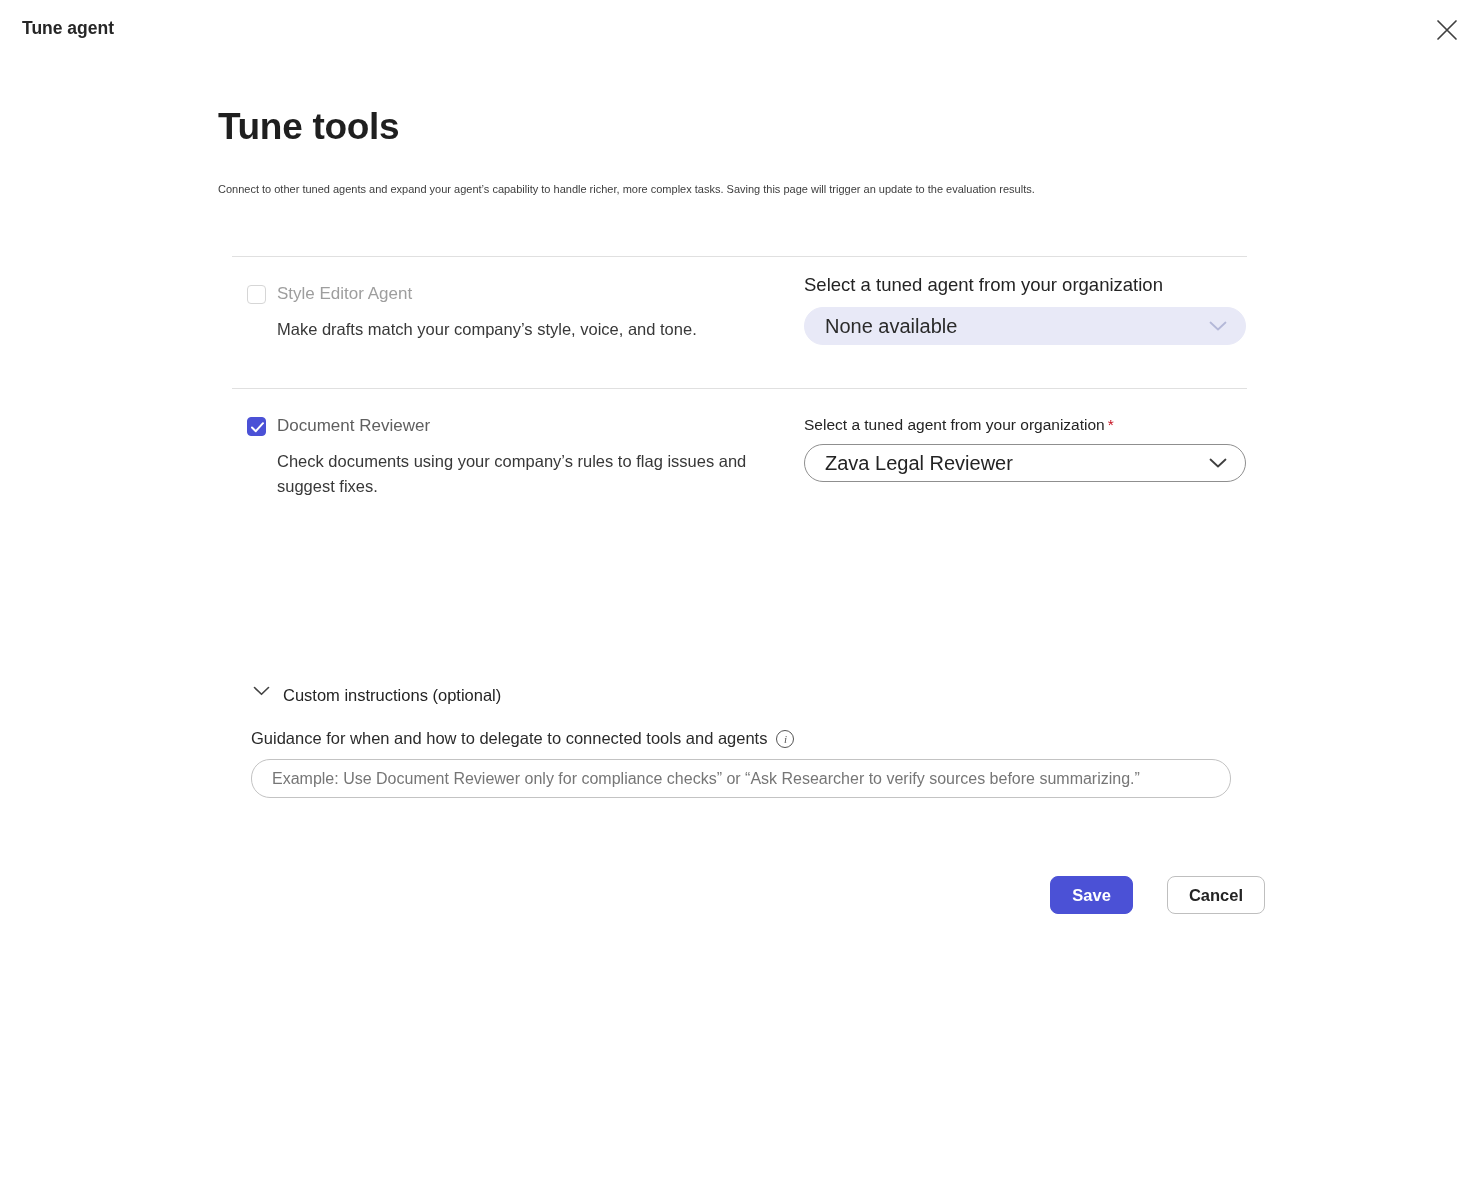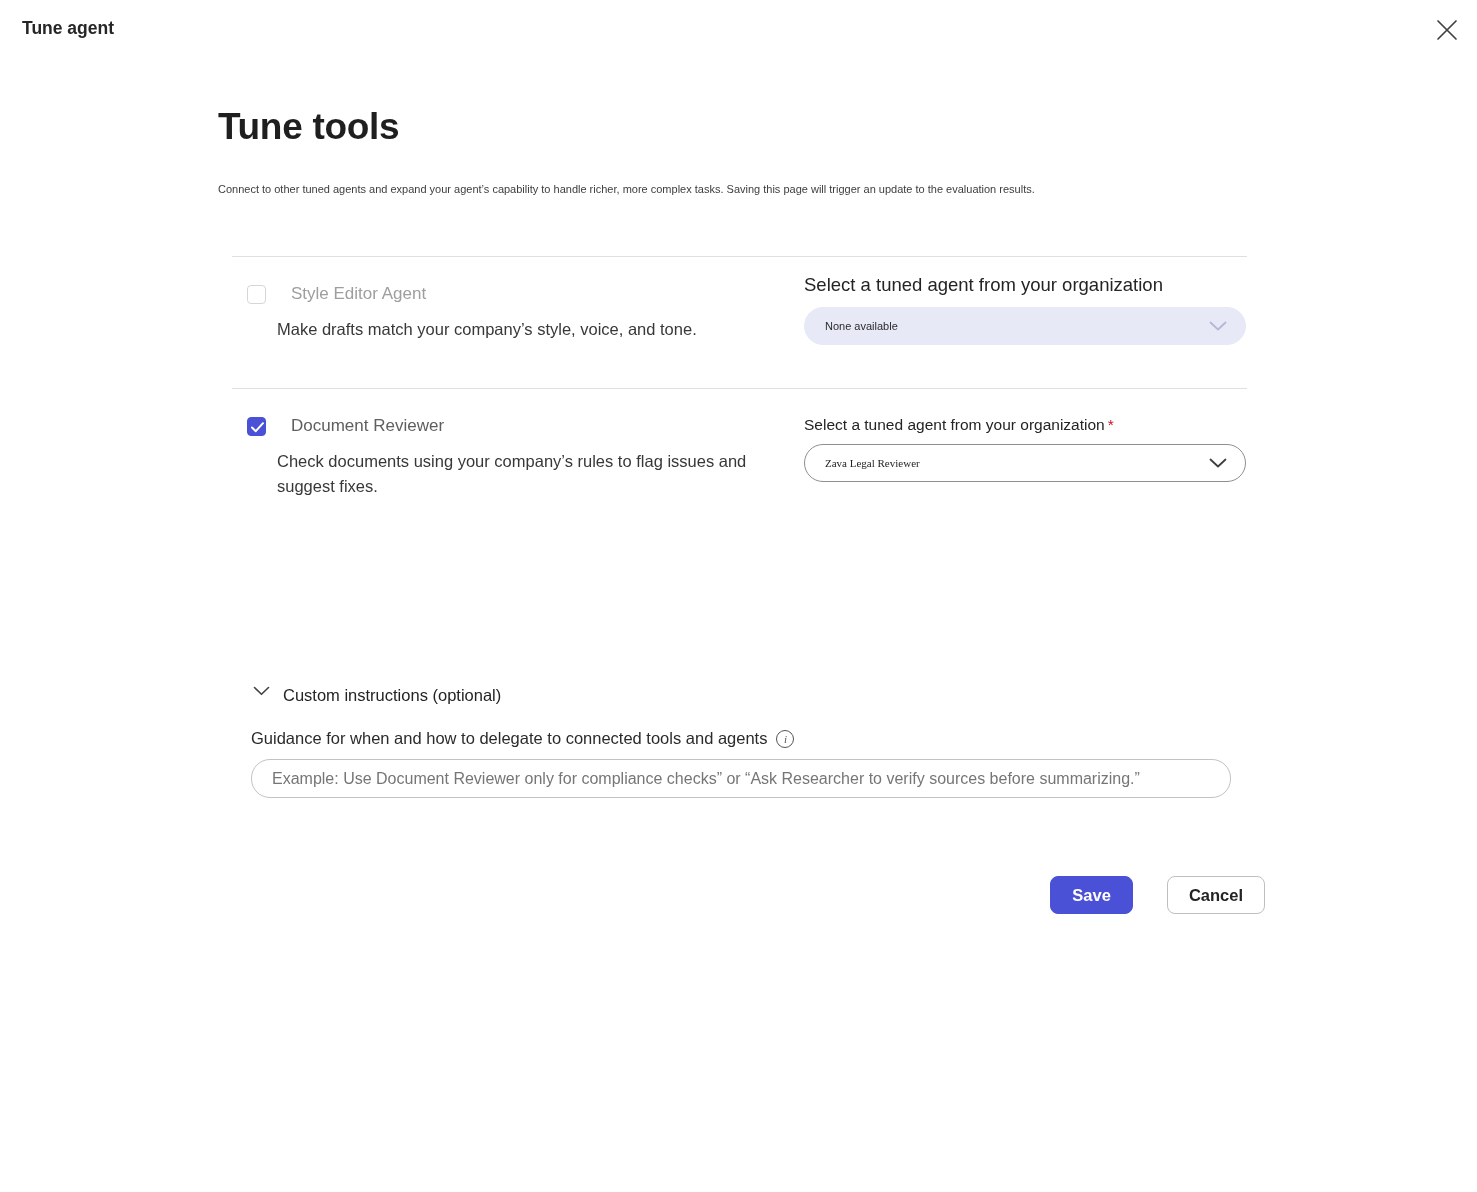--- a/index.html
+++ b/index.html
@@ -17,38 +17,38 @@
   .page-title { position: absolute; top: 106px; left: 0; font-size: 37px; font-weight: 700; color: #1f1f1f; letter-spacing: -0.3px; }
   .page-desc { position: absolute; top: 177px; left: 0; width: 1034px; font-size: 11px; line-height: 25.5px; color: #3d3d3d; }
 
   
   .sections { position: absolute; top: 256px; left: 14px; width: 1015px; }
   .section { position: relative; border-top: 1px solid #e0e0e0; }
   .section.s1 { height: 132px; }
   .section.s2 { height: 157px; }
   .section.s3 { height: 140px; border-bottom: none; }
   .tool-left { position: absolute; left: 15px; top: 27px; width: 540px; }
-  .tool-head { display: flex; align-items: center; gap: 25px; }
+  .tool-head { display: flex; align-items: center; gap: 11px; }
   .cb { width: 19px; height: 19px; border-radius: 4px; flex: 0 0 19px; cursor: pointer; position: relative; }
   .cb.unchecked { background: #fff; border: 1px solid #d6d6d6; }
   .cb.checked { background: #4b51d6; border: 1px solid #4b51d6; }
   .cb.checked svg { position: absolute; left: 3px; top: 4px; }
   .tool-name { font-size: 17px; color: #5f5f5f; cursor: pointer; }
   .tool-name.disabled { color: #9e9e9e; }
   .tool-desc { margin-top: 13px; margin-left: 30px; font-size: 16.5px; line-height: 25px; color: #383838; max-width: 500px; }
 
   .tool-right { position: absolute; left: 572px; top: 20px; width: 442px; }
   .sel-label { color: #242424; }
   .sel-label.big { font-size: 18.5px; margin-bottom: 11px; margin-top: 0; }
   .sel-label.small { font-size: 15.5px; margin-bottom: 10px; margin-top: 7px; }
   .req { color: #c50f1f; margin-left: 3px; }
   .pill { height: 38px; border-radius: 19px; display: flex; align-items: center;
-    padding: 0 18px 0 20px; font-size: 11px; cursor: pointer; justify-content: space-between; }
+    padding: 0 18px 0 20px; font-size: 20px; cursor: pointer; justify-content: space-between; }
   .pill.disabled { background: #e8e9f7; border: 1px solid #e8e9f7; color: #2b2b2b; cursor: default; }
-  .pill.normal { background: #fff; border: 1px solid #8f8f8f; color: #242424; font-family: Liberation Serif, serif; }
+  .pill.normal { background: #fff; border: 1px solid #8f8f8f; color: #242424; }
   .pill .chev { display: flex; align-items: center; }
 
   
   .ci-toggle { position: absolute; left: 253px; top: 686px; display: flex; align-items: flex-start; gap: 13px; cursor: pointer; }
   .ci-toggle-label { font-size: 16.5px; color: #242424; }
   .guidance-row { position: absolute; left: 251px; top: 729px; display: flex; align-items: center; gap: 9px; }
   .guidance-label { font-size: 16.5px; color: #2b2b2b; }
   .info-icon { width: 18px; height: 18px; border: 1.4px solid #555; border-radius: 50%;
     display: inline-flex; align-items: center; justify-content: center;
     font-size: 11px; color: #555; font-family: "Liberation Serif", serif; font-style: italic; cursor: pointer; }

